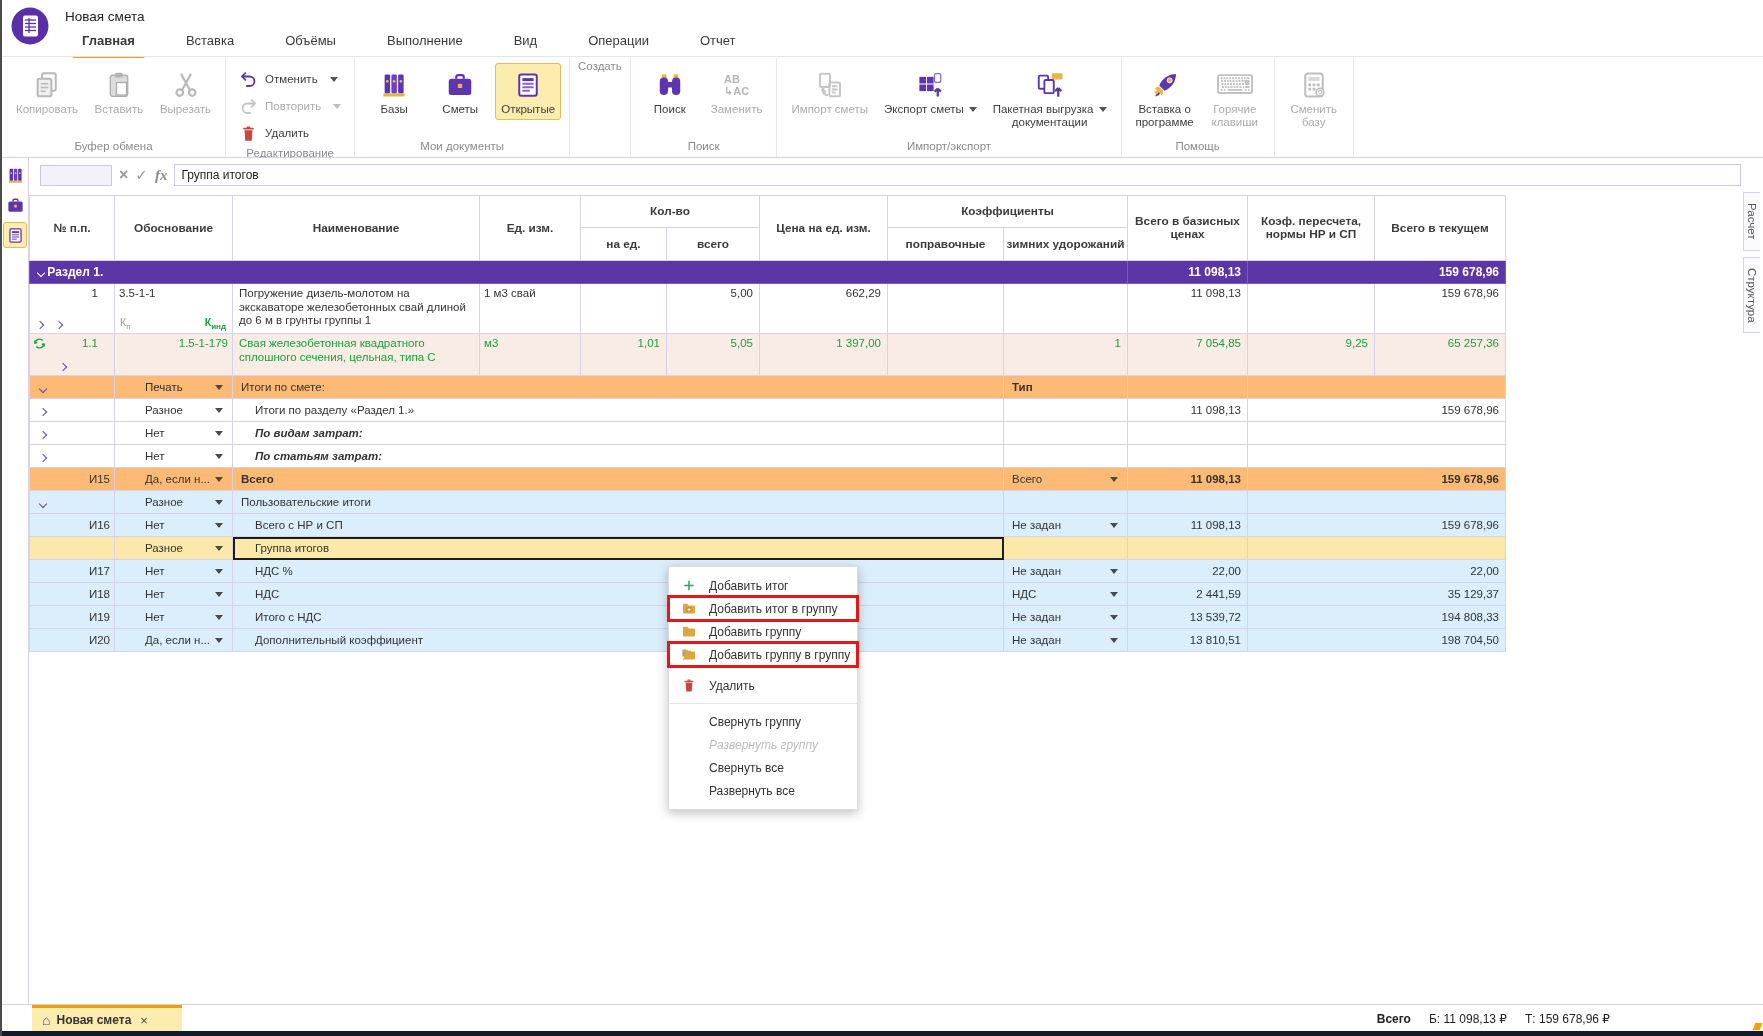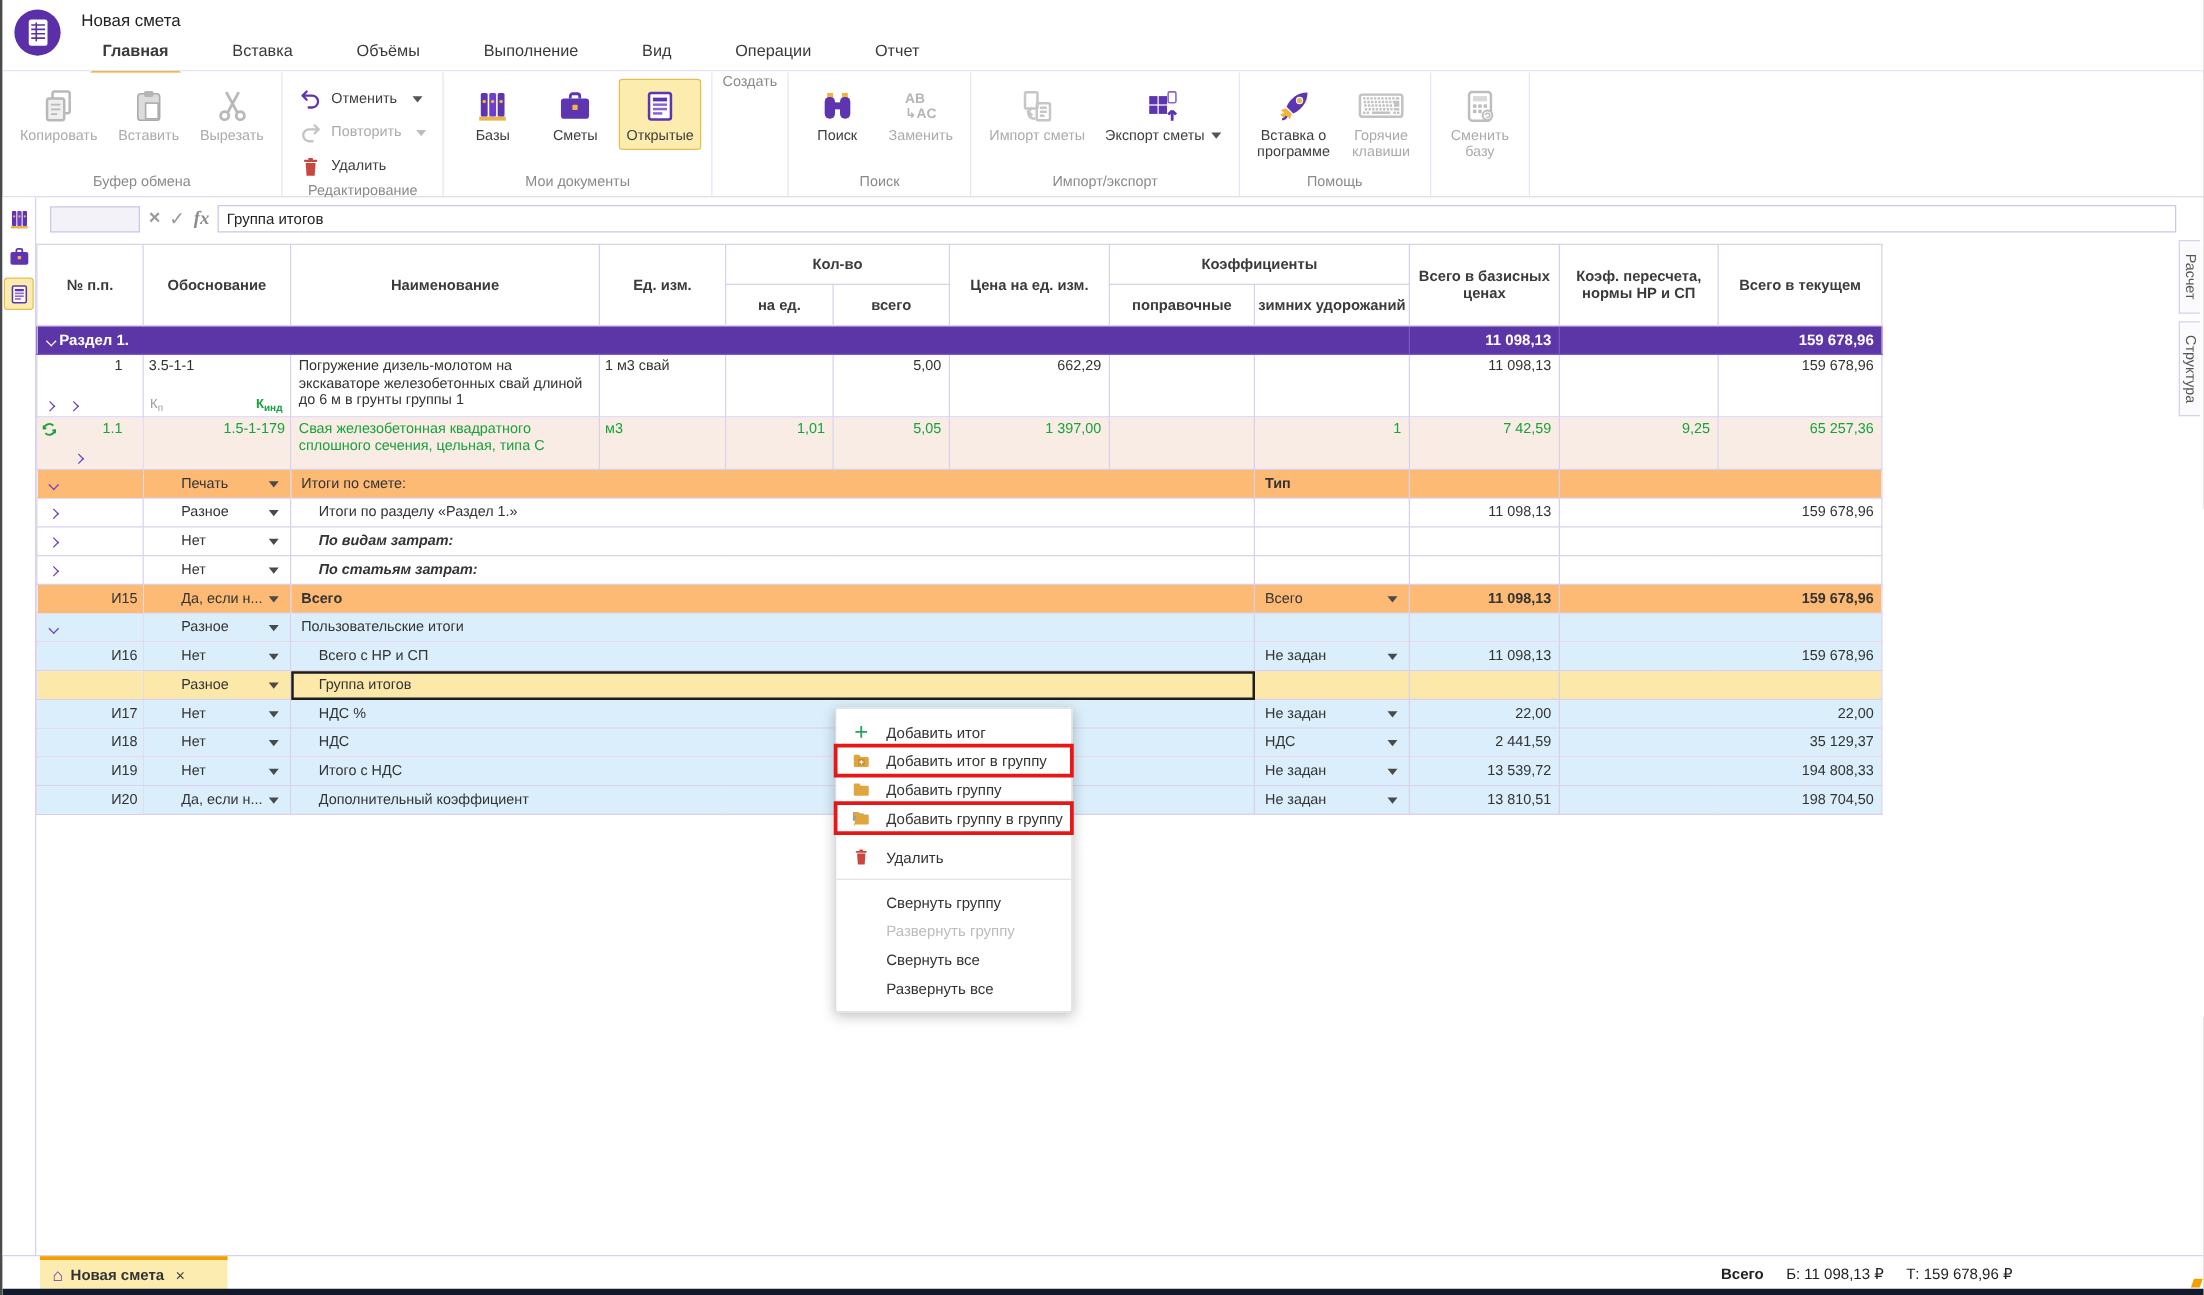--- a/index.html
+++ b/index.html
@@ -76,21 +76,21 @@
   .dd-arrow{position:absolute;right:9px;top:50%;margin-top:-2px;width:0;height:0;border-left:4px solid transparent;border-right:4px solid transparent;border-top:5px solid #4a4a4a;}
   td.t-name{text-align:left;vertical-align:middle;}
   td.sel-cell{outline:2px solid #1d1d1d;outline-offset:-2px;}
   .bi{font-weight:bold;font-style:italic;}
   .b{font-weight:bold;}
   
   .ctx{position:absolute;left:666px;top:408px;width:190px;background:#fff;border:1px solid #dcdcdc;
        box-shadow:0 3px 10px rgba(0,0,0,.25);padding:7px 0;z-index:50;}
   .ctx-item{position:relative;height:23px;display:flex;align-items:center;font-size:12px;color:#333;padding-left:40px;cursor:default;}
   .ctx-item .mic{position:absolute;left:11px;top:50%;transform:translateY(-50%);width:17px;height:17px;display:flex;align-items:center;justify-content:center;}
-  .ctx-item.dis{color:#bcbcbc;}
+  .ctx-item.dis{color:#bcbcbc;font-style:italic;}
   .ctx-item.gap{margin-top:8px;}
   .ctx-item.boxed{outline:3px solid #e81717;outline-offset:-1px;z-index:2;}
   .ctx-sep{border-top:1px solid #e4e4e4;margin:6px 0;}
   
   .rtabs{position:absolute;right:0;top:34px;width:20px;}
   .rtab{writing-mode:vertical-rl;font-size:11.5px;color:#555;background:#fbfafd;border:1px solid #d9d1ec;border-right:none;
         padding:10px 2px;margin-bottom:6px;text-align:center;}
   
   .bottombar{position:absolute;left:0;top:1004px;width:100%;height:27px;background:#fff;border-top:1px solid #d9d1ec;}
   .doc-tab{position:absolute;left:30px;top:0;height:27px;min-width:150px;background:#fdecb0;border-top:3px solid #f59e00;
@@ -300,20 +300,31 @@
                   <rect x="3.5" y="5.5" width="5.3" height="5.3"></rect>
                   <rect x="9.6" y="5.5" width="5.3" height="5.3"></rect>
                   <rect x="3.5" y="11.6" width="5.3" height="5.3"></rect>
                   <rect x="9.6" y="11.6" width="5.3" height="5.3"></rect>
                 </g>
                 <rect x="15.6" y="2.8" width="5" height="7" rx="1" fill="#fff" stroke="#8a63d2"></rect>
                 <path d="M18.2 21.2v-6.4m0 0-2.5 2.5m2.5-2.5 2.5 2.5" stroke="#5e35b1" stroke-width="1.8" fill="none"></path>
               </svg>
             </span>
             <div class="rlabel"><span>Экспорт сметы</span><span class="tri"></span></div>
+          </div>
+          <div class="rbtn">
+            <span class="ric">
+              <svg width="30" height="30" viewBox="0 0 24 24">
+                <rect x="13.5" y="2.5" width="8.5" height="5" rx="1" fill="#e7b549"></rect>
+                <rect x="3" y="4.5" width="7.5" height="10.5" rx="1" fill="#fff" stroke="#5e35b1" stroke-width="1.5"></rect>
+                <rect x="7.5" y="8" width="7.5" height="10.5" rx="1" fill="#fff" stroke="#5e35b1" stroke-width="1.5"></rect>
+                <path d="M18.6 21.4v-7m0 0-2.5 2.5m2.5-2.5 2.5 2.5" stroke="#5e35b1" stroke-width="1.8" fill="none"></path>
+              </svg>
+            </span>
+            <div class="rlabel"><span>Пакетная выгрузка</span><span class="tri"></span><br><span>документации</span></div>
           </div>
         </div>
         <div class="glabel">Импорт/экспорт</div>
       </div>
       <div class="rgroup">
         <div class="rbtns">
           <div class="rbtn">
             <span class="ric">
               <svg width="30" height="30" viewBox="0 0 24 24">
                 <path d="M20.8 3.2c-6.2 0-11.2 3.9-13.4 9.1l4.3 4.3c5.2-2.2 9.1-7.2 9.1-13.4z" fill="#5e35b1"></path>
@@ -473,21 +484,21 @@
       <td style="position:relative">
               <div style="text-align:right">1.5-1-179</div>
             </td>
       <td class="wrap">Свая железобетонная квадратного сплошного сечения, цельная, типа С</td>
       <td>м3</td>
       <td class="rnum">1,01</td>
       <td class="rnum">5,05</td>
       <td class="rnum">1 397,00</td>
       <td class="rnum"></td>
       <td class="rnum">1</td>
-      <td class="rnum">7 42,59</td>
+      <td class="rnum">7 054,85</td>
       <td class="rnum">9,25</td>
       <td class="rnum">65 257,36</td>
           </tr>
           <tr class="bg-lav" style="height: 23px;">
             <td class="t-num">
               <span class="t-chev"><span class="chev down"></span></span>
             </td>
       <td style="padding:0">
               <div class="dd"><span>Печать</span><span class="dd-arrow"></span></div>
             </td>

